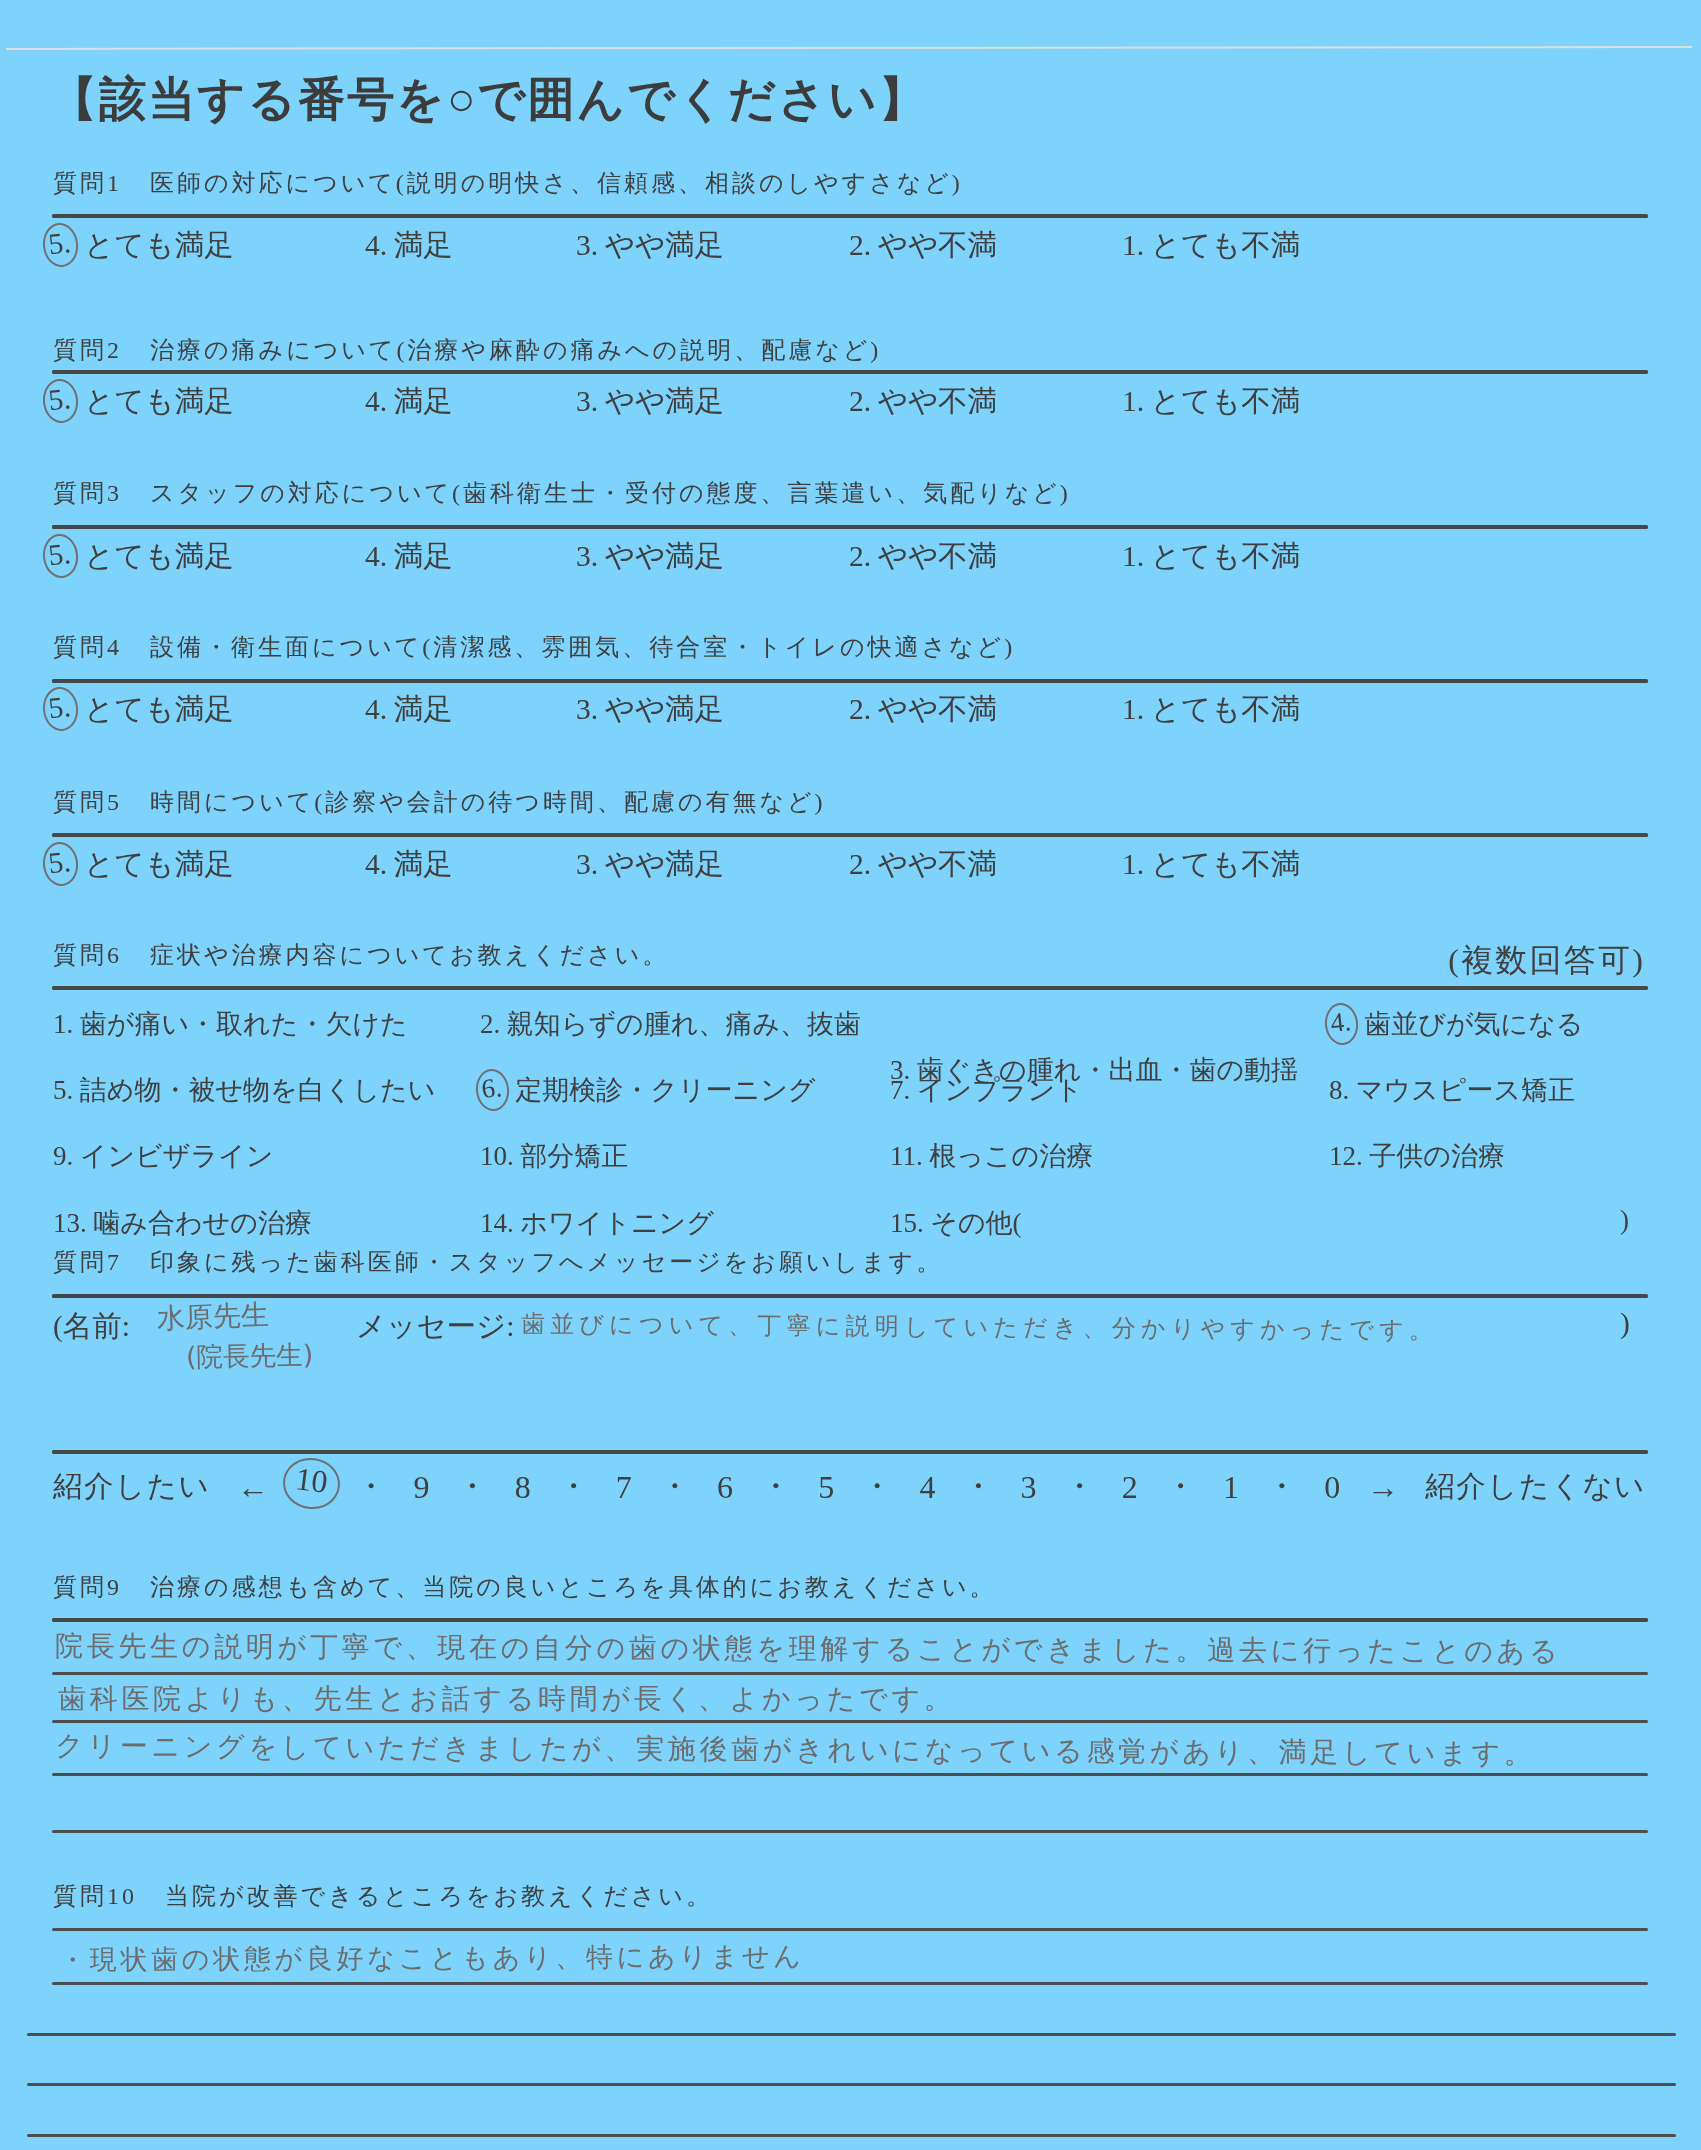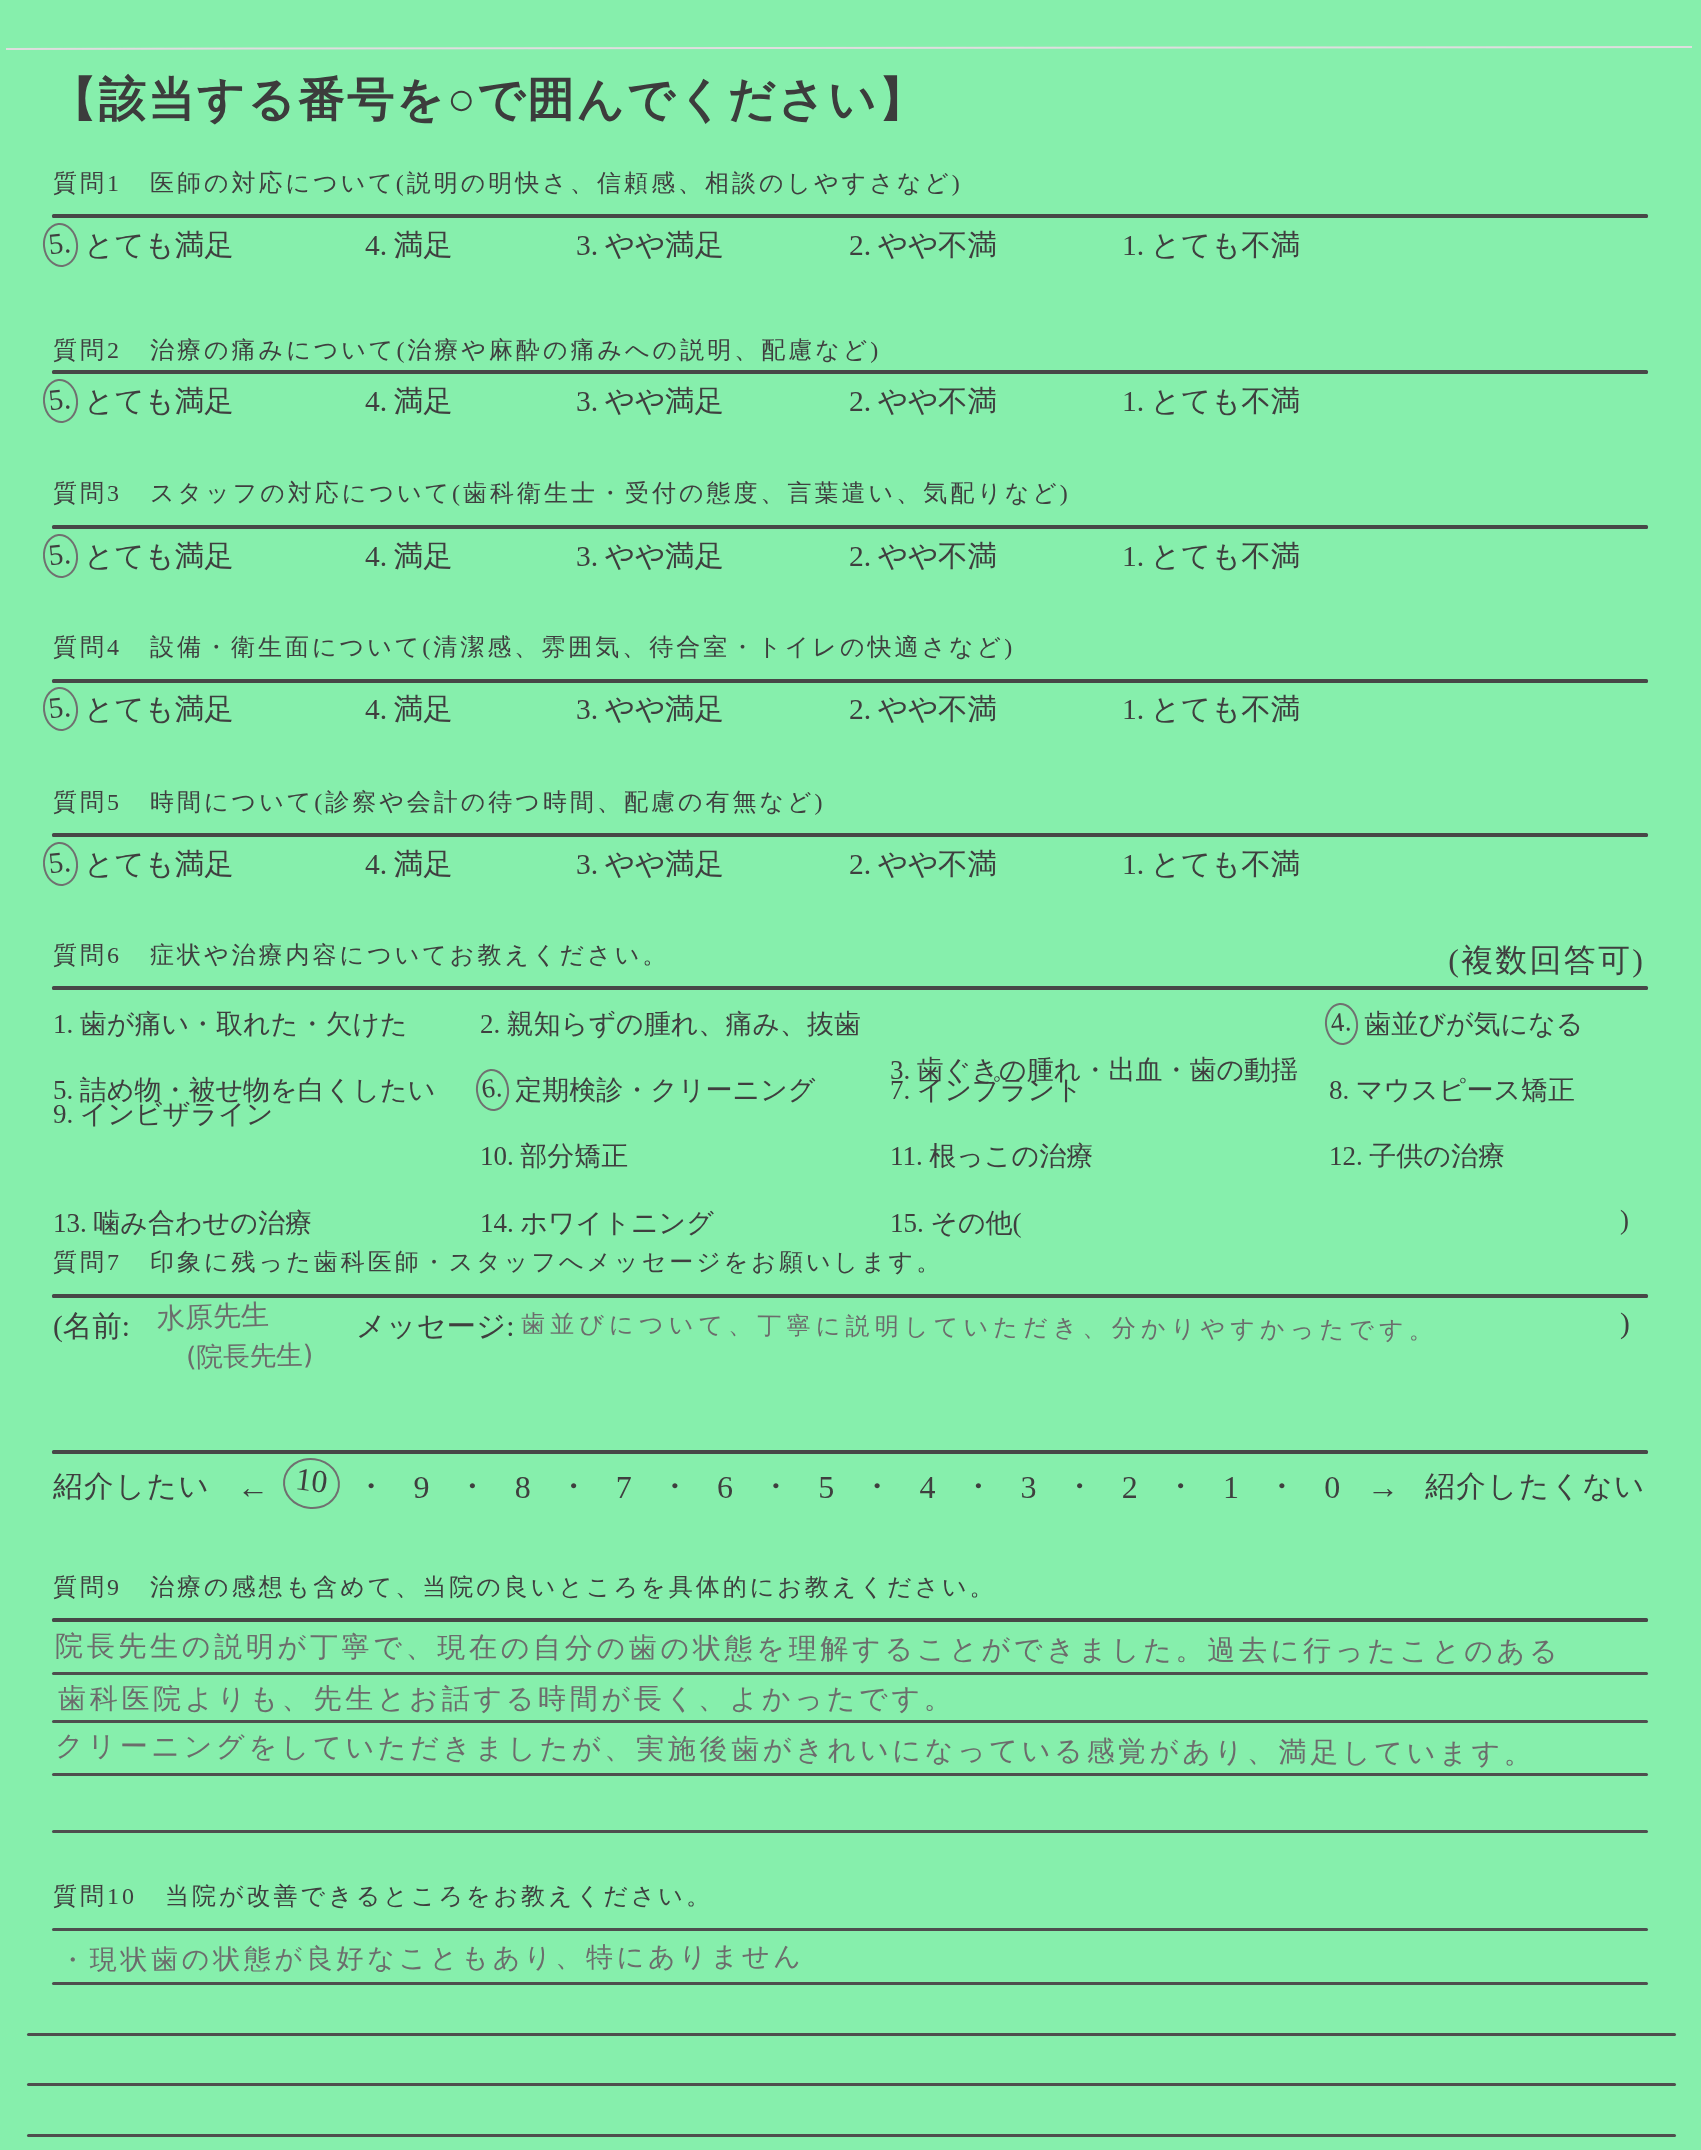--- a/index.html
+++ b/index.html
@@ -1,16 +1,16 @@
 <!DOCTYPE html>
 <html lang="ja" style="font-size:11.8px"><head>
 <meta charset="utf-8">
 <style>
   html,body{margin:0;padding:0;background:#ffffff;}
-  .page{position:relative;width:1701px;height:2151px;background:#86efac;overflow:hidden;
+  .page{position:relative;width:1701px;height:2151px;background:#7dd3fc;overflow:hidden;
         font-family:"Liberation Serif","DejaVu Serif",serif;color:#414141;}
   .faint-line{position:absolute;left:5.9px;top:47px;width:1686px;height:2.2px;background:#dedede;transform:rotate(-0.06deg);}
   .title{position:absolute;left:50px;top:68px;font-size:47px;font-weight:600;letter-spacing:2.2px;color:#3c3c3c;white-space:nowrap;}
   .qh{position:absolute;left:53px;white-space:nowrap;font-size:24px;letter-spacing:3px;color:#3f3f3f;}
   .qh .ql{margin-right:28px;}
   .note{position:absolute;right:56px;font-size:32px;letter-spacing:2.2px;color:#3f3f3f;white-space:nowrap;margin-left:10px;}
   .rule{position:absolute;left:52px;width:1596px;height:3.7px;background:#474747;border-radius:1.5px;}
   .rule.thin{height:3px;background:#4e4e4e;}
   .rule.wide{left:26.6px;width:1649px;}
   .opt{position:absolute;white-space:nowrap;font-size:29.5px;color:#3f3f3f;}
@@ -108,21 +108,21 @@
     <span class="cell" style="left:53px;top:1006px"><span class="n">1.</span><span>歯が痛い・取れた・欠けた</span></span>
     <span class="cell" style="left:480px;top:1006px"><span class="n">2.</span><span>親知らずの腫れ、痛み、抜歯</span></span>
     <span class="cell" style="left:890px;top:1052px"><span class="n">3.</span><span>歯ぐきの腫れ・出血・歯の動揺</span></span>
     <span class="cell" style="left:1329px;top:1006px"><span class="n circ">4.</span><span>歯並びが気になる</span></span>
 
     <span class="cell" style="left:53px;top:1072px"><span class="n">5.</span><span>詰め物・被せ物を白くしたい</span></span>
     <span class="cell" style="left:480px;top:1072px"><span class="n circ">6.</span><span>定期検診・クリーニング</span></span>
     <span class="cell" style="left:890px;top:1072px"><span class="n">7.</span><span>インプラント</span></span>
     <span class="cell" style="left:1329px;top:1072px"><span class="n">8.</span><span>マウスピース矯正</span></span>
 
-    <span class="cell" style="left:53px;top:1096px"><span class="n">9.</span><span>インビザライン</span></span>
+    <span class="cell" style="left:53px;top:1138px"><span class="n">9.</span><span>インビザライン</span></span>
     <span class="cell" style="left:480px;top:1138px"><span class="n">10.</span><span>部分矯正</span></span>
     <span class="cell" style="left:890px;top:1138px"><span class="n">11.</span><span>根っこの治療</span></span>
     <span class="cell" style="left:1329px;top:1138px"><span class="n">12.</span><span>子供の治療</span></span>
 
     <span class="cell" style="left:53px;top:1205px"><span class="n">13.</span><span>噛み合わせの治療</span></span>
     <span class="cell" style="left:480px;top:1205px"><span class="n">14.</span><span>ホワイトニング</span></span>
     <span class="cell" style="left:890px;top:1205px"><span class="n">15.</span><span>その他(</span></span>
     <span class="cell" style="left:1620px;top:1205px">)</span>
   </div>
 

